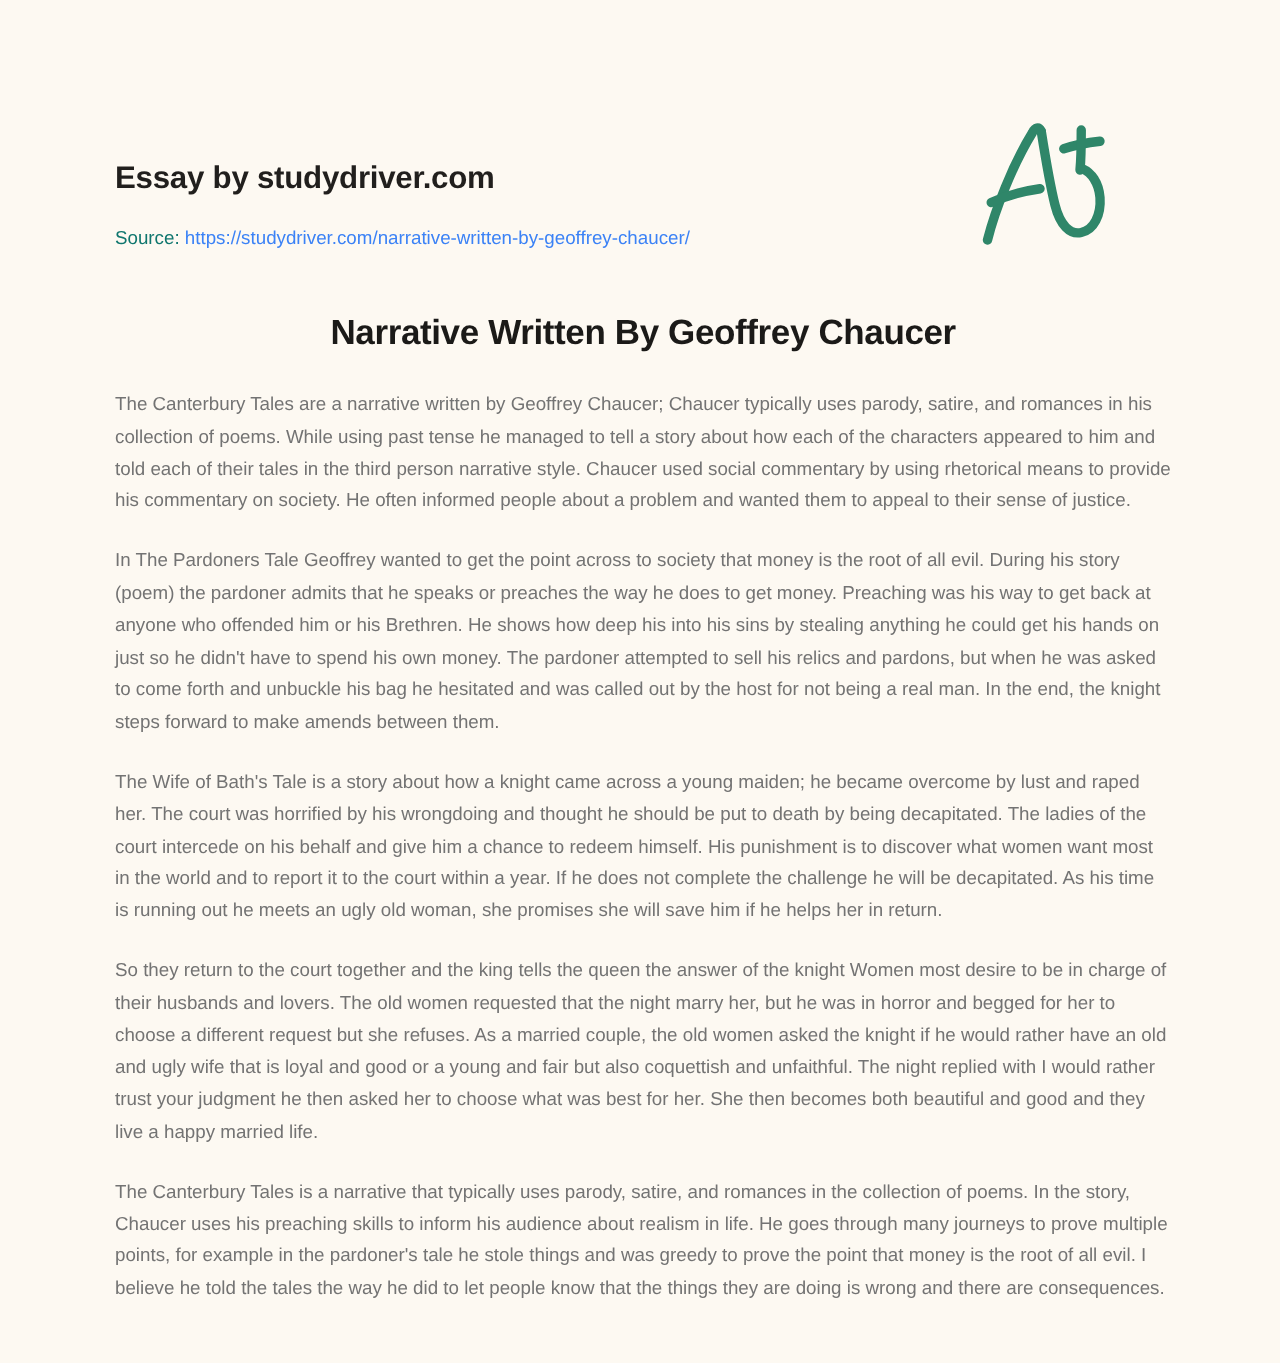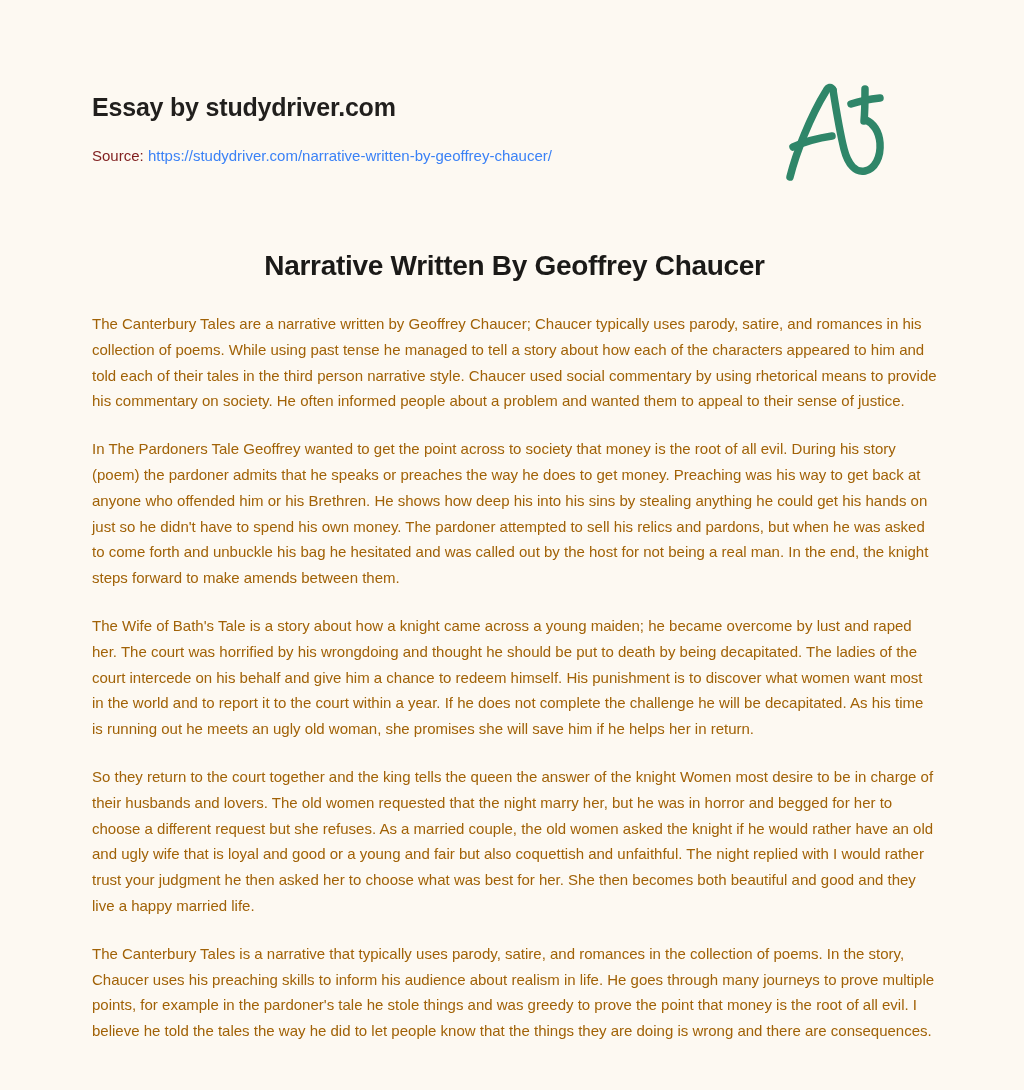--- a/index.html
+++ b/index.html
@@ -25,21 +25,21 @@
   
   .header {
     position: absolute;
     top: 0;
     left: 0;
     right: 0;
     height: 200px;
     padding: 58px 80px 0 92px;
     box-sizing: border-box;
     display: flex;
-    align-items: center;
+    align-items: flex-end;
     justify-content: space-between;
   }
 
   .header-text {
     display: block;
   }
 
   .brand-line {
     font-size: 25px;
     font-weight: bold;
@@ -51,21 +51,21 @@
 
   .source-line {
     margin-top: 24px;
     font-size: 15px;
     line-height: 1.3;
     color: #8a8782;
     white-space: nowrap;
   }
 
   .source-label {
-    color: #7f1d1d;
+    color: #0f766e;
     margin-top: 16px;
   }
 
   .source-url {
     color: #3b82f6;
     text-decoration: none;
   }
 
   .logo {
     width: 120px;
@@ -89,21 +89,21 @@
     color: #1b1a18;
     letter-spacing: -0.3px;
     line-height: 1.25;
     margin: 0 0 28px 0;
     text-align: center;
   }
 
   .article-body p {
     font-size: 15px;
     line-height: 1.72;
-    color: #a16207;
+    color: #737373;
     margin: 0 0 22px 0;
     text-align: left;
   }
 
   .article-body p:last-child {
     margin-bottom: 0;
   }
 </style>
 </head>
 <body>

